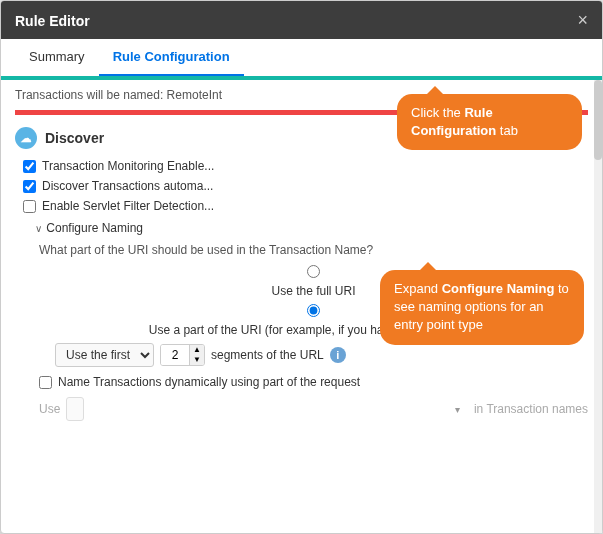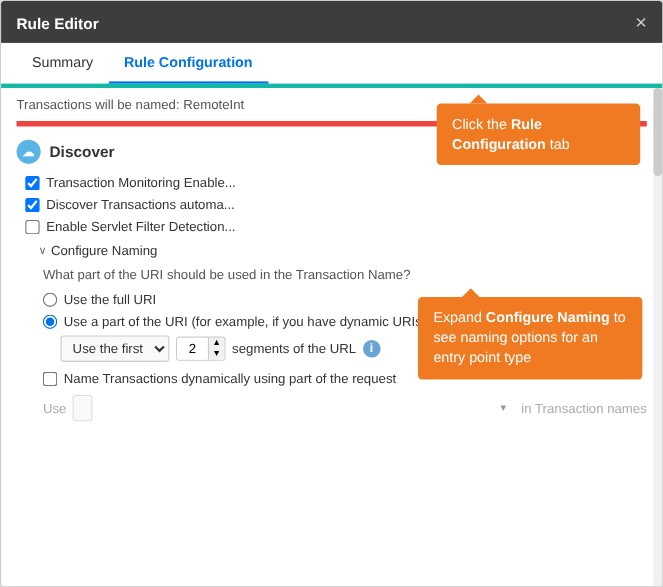--- a/index.html
+++ b/index.html
@@ -61,21 +61,21 @@
       color: #0073e6;
       border-bottom: 2px solid #0073e6;
       font-weight: bold;
     }
 
     .tooltip-bubble {
       position: absolute;
       background: #f07a22;
       color: #fff;
       padding: 10px 14px;
-      border-radius: 4px;
+      border-radius: 15px;
       font-size: 13px;
       line-height: 1.4;
       z-index: 10;
     }
 
     .tooltip-bubble strong {
       font-weight: bold;
     }
 
     .tooltip-bubble::before {
@@ -194,20 +194,21 @@
     }
 
     .radio-row {
       display: flex;
       align-items: center;
       gap: 6px;
       margin-bottom: 6px;
       padding-left: 4px;
       font-size: 12px;
       color: #333;
+      flex-direction: column;
     }
 
     .radio-row input[type="radio"] {
       width: 13px;
       height: 13px;
       accent-color: #0073e6;
     }
 
     .segment-row {
       display: flex;

